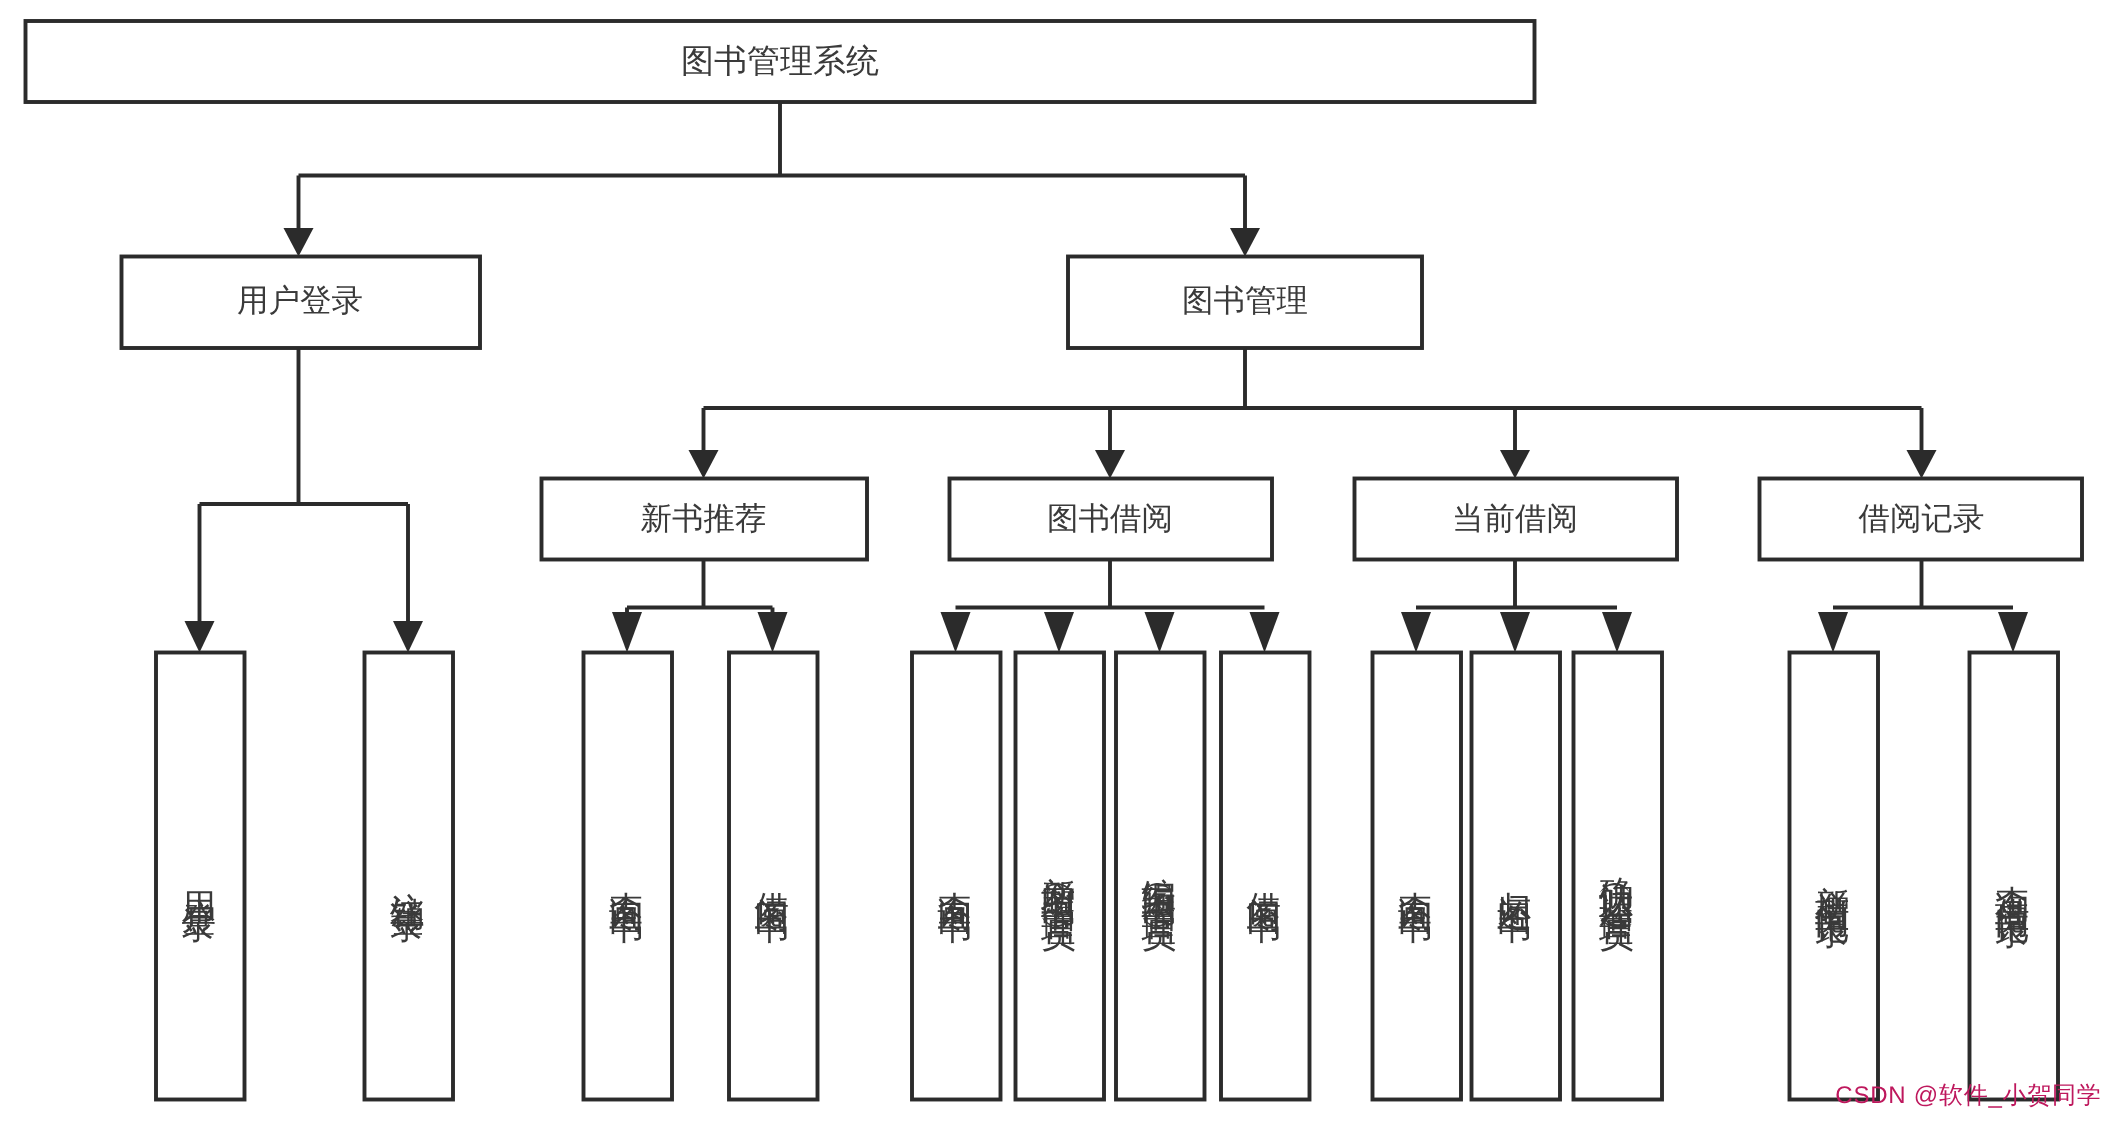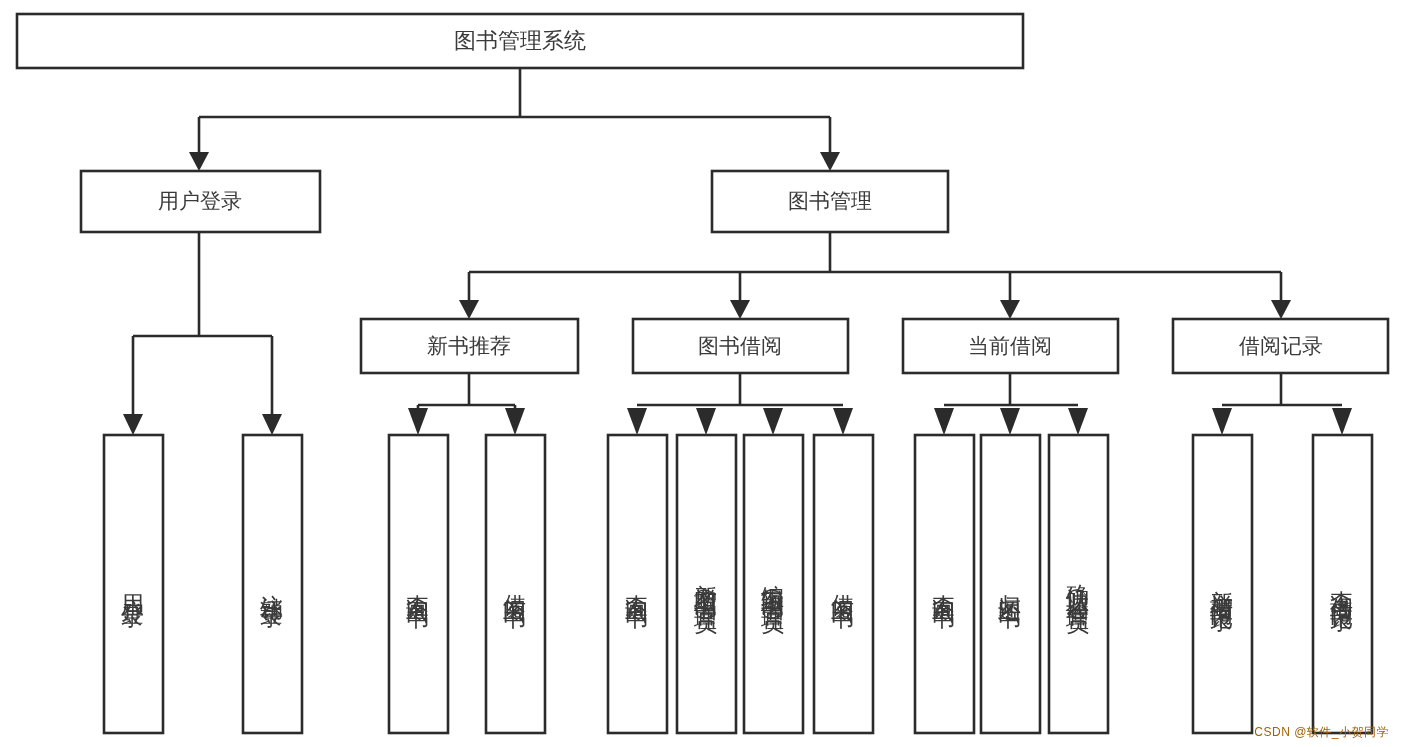--- a/index.html
+++ b/index.html
@@ -56,25 +56,25 @@
     font-size: 23px;
     fill: #3a3a3a;
     writing-mode: vertical-rl;
     text-orientation: upright;
     letter-spacing: 4px;
     text-anchor: middle;
     dominant-baseline: central;
   }
   .watermark {
     position: absolute;
-    right: 16px;
+    right: 4px;
     bottom: 6px;
     font-family: "Liberation Sans", "DejaVu Sans", sans-serif;
-    font-size: 12px;
-    color: #a16207;
+    font-size: 16px;
+    color: #be185d;
     letter-spacing: 0.5px;
     white-space: nowrap;
     pointer-events: none;
   }
 </style>
 </head>
 <body>
 
 <svg id="diagram" viewBox="0 0 1405 747" xmlns="http://www.w3.org/2000/svg">
 

